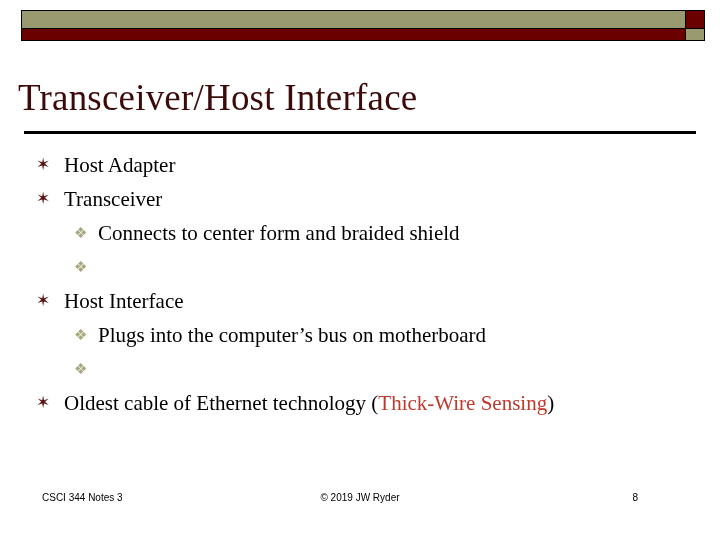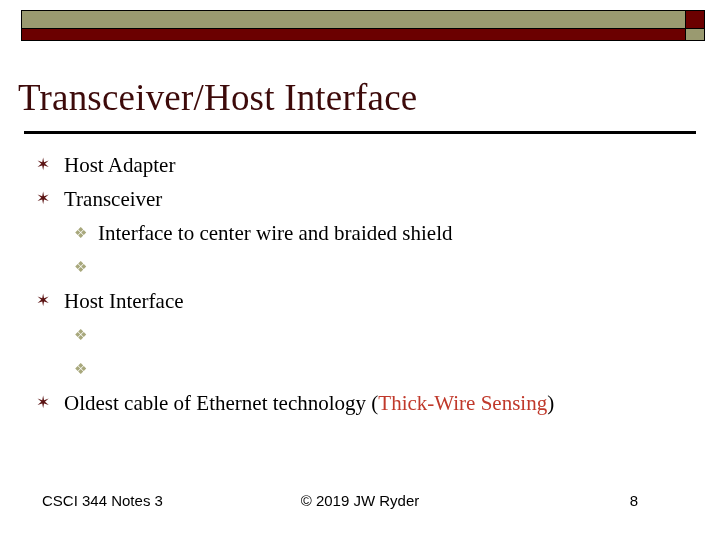--- a/index.html
+++ b/index.html
@@ -128,21 +128,21 @@
   }
 
   
   .footer {
     position: absolute;
     left: 0;
     top: 490px;
     width: 680px;
     height: 20px;
     font-family: "Liberation Sans", sans-serif;
-    font-size: 15px;
+    font-size: 10px;
     color: #000000;
   }
   .footer-left {
     position: absolute;
     left: 42px;
     top: 2px;
   }
   .footer-center {
     position: absolute;
     left: 0;
@@ -177,31 +177,32 @@
     <div class="row lvl1">
       <span class="bullet">✶</span>
       <span class="row-text"><span>Host Adapter</span></span>
     </div>
     <div class="row lvl1">
       <span class="bullet">✶</span>
       <span class="row-text"><span>Transceiver</span></span>
     </div>
     <div class="row lvl2">
       <span class="bullet">❖</span>
-      <span class="row-text"><span>Interface to center wire and braided shield</span></span>
+      <span class="row-text"><span>Connects to center form and braided shield</span></span>
     </div>
     <div class="row lvl2">
       <span class="bullet">❖</span>
     </div>
     <div class="row lvl1">
       <span class="bullet">✶</span>
       <span class="row-text"><span>Host Interface</span></span>
     </div>
     <div class="row lvl2">
       <span class="bullet">❖</span>
+      <span class="row-text"><span>Plugs into the computer’s bus on motherboard</span></span>
     </div>
     <div class="row lvl2">
       <span class="bullet">❖</span>
     </div>
     <div class="row lvl1">
       <span class="bullet">✶</span>
       <span class="row-text"><span>Oldest cable of Ethernet technology (</span><span class="accent">Thick-Wire Sensing</span><span>)</span></span>
     </div>
   </div>
 

